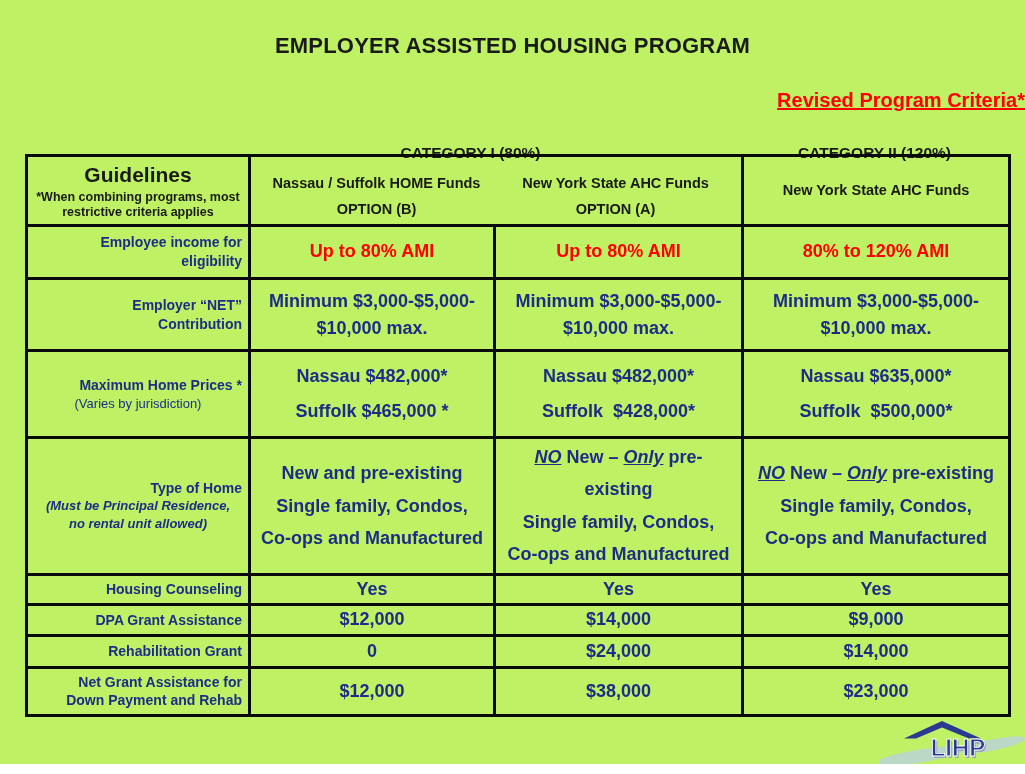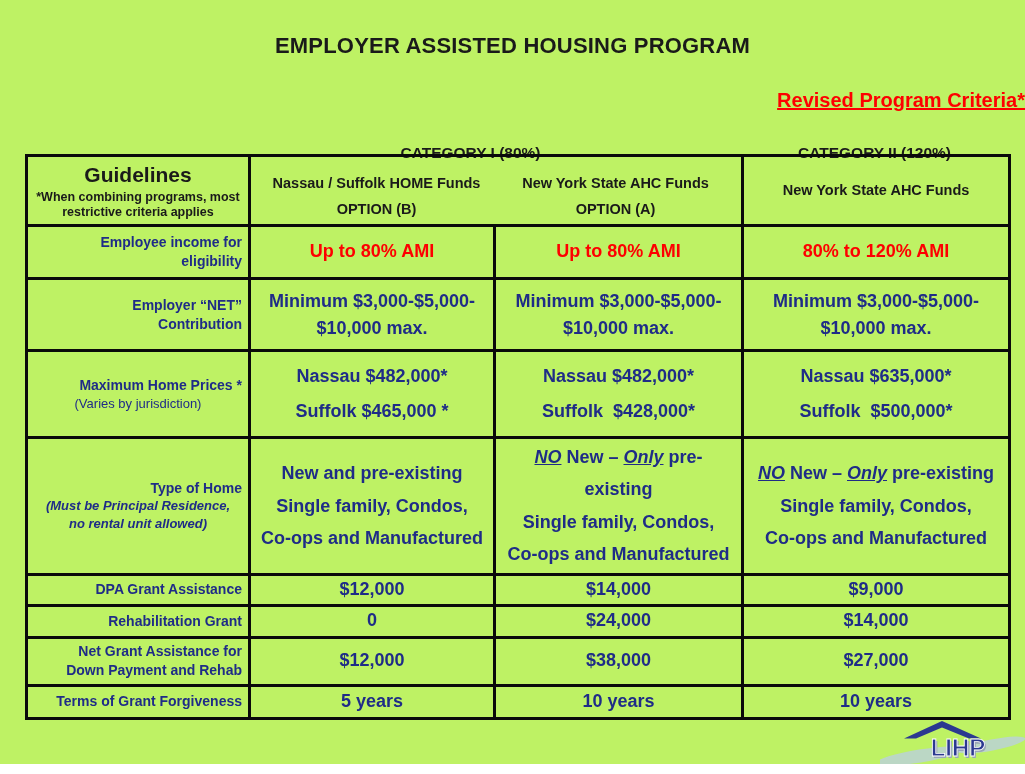--- a/index.html
+++ b/index.html
@@ -194,20 +194,34 @@
             <div class="vline"><span class="u i">NO</span><span> New – </span><span class="u i">Only</span><span> pre-existing</span></div>
             <div class="vline">Single family, Condos,</div>
             <div class="vline">Co-ops and Manufactured</div>
           </td>
           <td class="val-cell">
             <div class="vline"><span class="u i">NO</span><span> New – </span><span class="u i">Only</span><span> pre-existing</span></div>
             <div class="vline">Single family, Condos,</div>
             <div class="vline">Co-ops and Manufactured</div>
           </td>
         </tr>
+        <tr class="r5">
+          <td class="label-cell">
+            <div class="lline">Housing Counseling</div>
+          </td>
+          <td class="val-cell">
+            <div class="vline">Yes</div>
+          </td>
+          <td class="val-cell">
+            <div class="vline">Yes</div>
+          </td>
+          <td class="val-cell">
+            <div class="vline">Yes</div>
+          </td>
+        </tr>
         <tr class="r6">
           <td class="label-cell">
             <div class="lline">DPA Grant Assistance</div>
           </td>
           <td class="val-cell">
             <div class="vline">$12,000</div>
           </td>
           <td class="val-cell">
             <div class="vline">$14,000</div>
           </td>
@@ -234,35 +248,21 @@
             <div class="lline">Net Grant Assistance for</div>
             <div class="lline">Down Payment and Rehab</div>
           </td>
           <td class="val-cell">
             <div class="vline">$12,000</div>
           </td>
           <td class="val-cell">
             <div class="vline">$38,000</div>
           </td>
           <td class="val-cell">
-            <div class="vline">$27,000</div>
-          </td>
-        </tr>
-        <tr class="r9">
-          <td class="label-cell">
-            <div class="lline">Terms of Grant Forgiveness</div>
-          </td>
-          <td class="val-cell">
-            <div class="vline">5 years</div>
-          </td>
-          <td class="val-cell">
-            <div class="vline">10 years</div>
-          </td>
-          <td class="val-cell">
-            <div class="vline">10 years</div>
+            <div class="vline">$23,000</div>
           </td>
         </tr>
       </tbody>
   </table>
 
   <div class="logo">
     <svg width="145" height="56" viewBox="0 0 145 56">
       <ellipse cx="40" cy="38" rx="44" ry="6.5" fill="var(--logo_light)" opacity="0.75" transform="rotate(-9 40 38)"></ellipse>
       <ellipse cx="112" cy="27" rx="34" ry="5.5" fill="var(--logo_light)" opacity="0.75" transform="rotate(-11 112 27)"></ellipse>
       <path d="M24 20.5 L62 3 L101 20.5 L89 20.5 L62 9.5 L36 20.5 Z" fill="var(--logo_blue)"></path>

